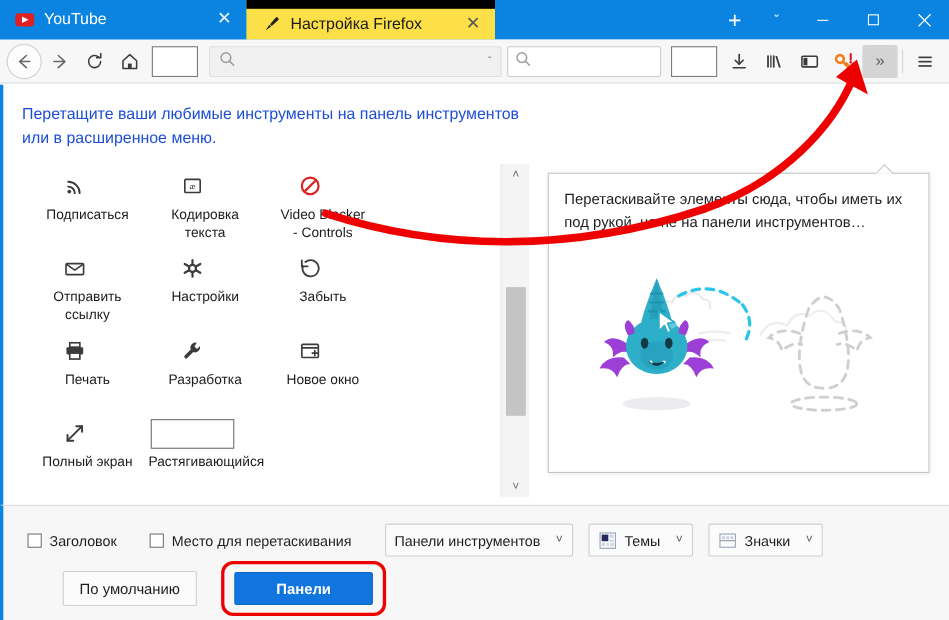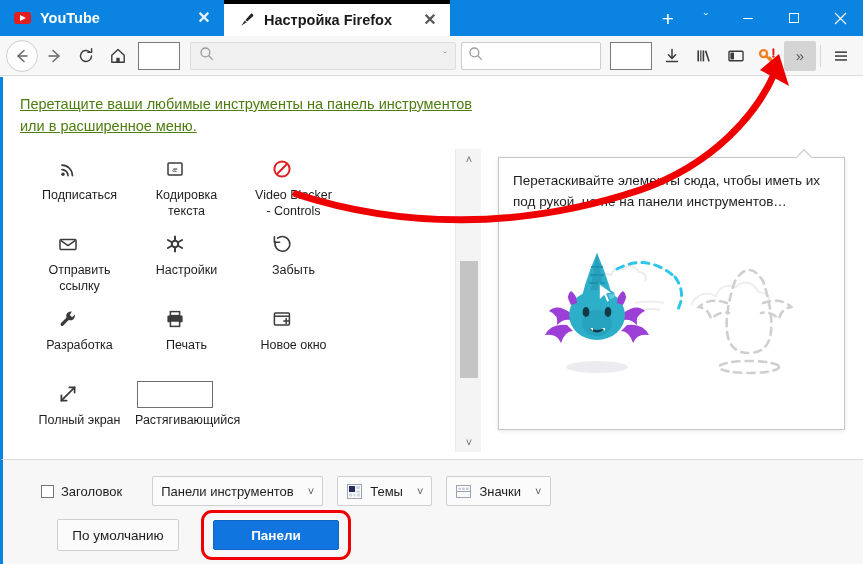--- a/index.html
+++ b/index.html
@@ -23,33 +23,32 @@
     background: #0a84e0;
     display: flex;
     align-items: flex-end;
   }
   .tab {
     height: 36px;
     display: flex;
     align-items: center;
     padding: 0 10px 0 14px;
     position: relative;
-    font-weight: bold;
   }
   .tab-inactive {
     width: 224px;
     background: #0a84e0;
     color: #ffffff;
   }
   .tab-inactive .tab-title { color: #ffffff; }
   .tab-active {
     width: 226px;
-    background: #ffffff;
+    background: #fde047;
     color: #1a1a1a;
-    border-top: 4px solid #000000;
+    border-top: 8px solid #000000;
     height: 36px;
   }
   .tab-favicon {
     width: 17px; height: 17px;
     flex: 0 0 17px;
     margin-right: 9px;
     display: flex; align-items: center; justify-content: center;
   }
   .yt-icon {
     width: 17px; height: 12px;
@@ -185,22 +184,21 @@
     width: 863px; height: 487px;
     background: #ffffff;
     border-left: 3px solid #0a84e0;
   }
   .hint {
     position: absolute;
     left: 17px; top: 16px;
     width: 455px;
     font-size: 14.5px;
     line-height: 22px;
-    color: #4d7c0f;
-    text-decoration: underline;
+    color: #1d4ed8;
   }
 
   
   .palette {
     position: absolute;
     left: 0; top: 72px;
     width: 452px; height: 303px;
     overflow: hidden;
   }
   .palette-grid {
@@ -309,21 +307,21 @@
     background: #f7f7f7;
     border-top: 1px solid #dcdcdc;
     border-left: 3px solid #0a84e0;
   }
   .bot-row1 {
     position: absolute;
     left: 0; top: 14px;
     width: 860px; height: 34px;
     display: flex;
     align-items: center;
-    padding-left: 38px;
+    padding-left: 22px;
   }
   .cbx-wrap {
     display: flex; align-items: center;
     cursor: pointer;
     margin-right: 30px;
   }
   .cbx {
     width: 13px; height: 13px;
     border: 1px solid #767676;
     background: #ffffff;
@@ -614,35 +612,35 @@
               <path d="M4.2 9 A7.4 7.4 0 1 0 6.6 5.2" fill="none" stroke="#3b3b3b" stroke-width="1.6" stroke-linecap="round"></path>
               <path d="M3.4 3.8 V9.2 H8.6" fill="none" stroke="#3b3b3b" stroke-width="1.6" stroke-linecap="round" stroke-linejoin="round"></path>
             </svg>
           </span>
           <span class="pal-label">Забыть</span>
         </div>
 
         <div class="pal-item">
           <span class="pal-icon">
             <svg width="22" height="22" viewBox="0 0 22 22">
-              <path d="M14.8 3.6 a4.6 4.6 0 0 0-5.4 6.1 L4 15.1 a1.6 1.6 0 0 0 2.3 2.3 l5.4-5.4 a4.6 4.6 0 0 0 6.1-5.4 l-2.7 2.7 -2.3-2.3 z" fill="#3b3b3b"></path>
-            </svg>
-          </span>
-          <span class="pal-label">Разработка</span>
-        </div>
-
-        <div class="pal-item">
-          <span class="pal-icon">
-            <svg width="22" height="22" viewBox="0 0 22 22">
               <rect x="6.4" y="3.6" width="9.2" height="4" fill="none" stroke="#3b3b3b" stroke-width="1.5"></rect>
               <rect x="3.4" y="7.6" width="15.2" height="6.6" fill="#3b3b3b" rx="1"></rect>
               <rect x="6.4" y="13" width="9.2" height="5.4" fill="#ffffff" stroke="#3b3b3b" stroke-width="1.5"></rect>
             </svg>
           </span>
           <span class="pal-label">Печать</span>
+        </div>
+
+        <div class="pal-item">
+          <span class="pal-icon">
+            <svg width="22" height="22" viewBox="0 0 22 22">
+              <path d="M14.8 3.6 a4.6 4.6 0 0 0-5.4 6.1 L4 15.1 a1.6 1.6 0 0 0 2.3 2.3 l5.4-5.4 a4.6 4.6 0 0 0 6.1-5.4 l-2.7 2.7 -2.3-2.3 z" fill="#3b3b3b"></path>
+            </svg>
+          </span>
+          <span class="pal-label">Разработка</span>
         </div>
 
         <div class="pal-item">
           <span class="pal-icon">
             <svg width="22" height="22" viewBox="0 0 22 22">
               <rect x="3.4" y="5" width="15" height="12" fill="none" stroke="#3b3b3b" stroke-width="1.5" rx="1"></rect>
               <path d="M3.4 8.2 H18.4" stroke="#3b3b3b" stroke-width="1.5"></path>
               <path d="M15.2 10.6 V15.4 M12.8 13 H17.6" stroke="#3b3b3b" stroke-width="1.5" stroke-linecap="round"></path>
             </svg>
           </span>
@@ -735,20 +733,24 @@
 
   <div class="bottom">
 
     <div class="bot-row1">
 
       <label class="cbx-wrap">
         <span class="cbx"></span>
         <span class="cbx-label">Заголовок</span>
       </label>
 
+      <label class="cbx-wrap">
+        <span class="cbx"></span>
+        <span class="cbx-label">Место для перетаскивания</span>
+      </label>
 
       <div class="dropdown">
         <span class="dd-label">Панели инструментов</span>
         <span class="dd-chev">˅</span>
       </div>
 
       <div class="dropdown">
         <span class="dd-icon">
           <svg width="17" height="17" viewBox="0 0 17 17">
             <rect x="1.5" y="1.5" width="14" height="14" fill="none" stroke="#9aa4b5" stroke-width="1"></rect>

